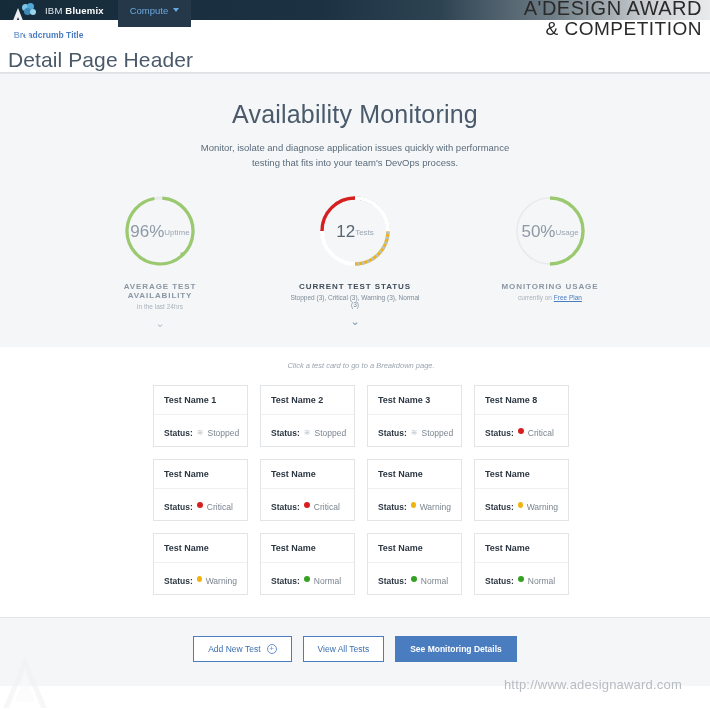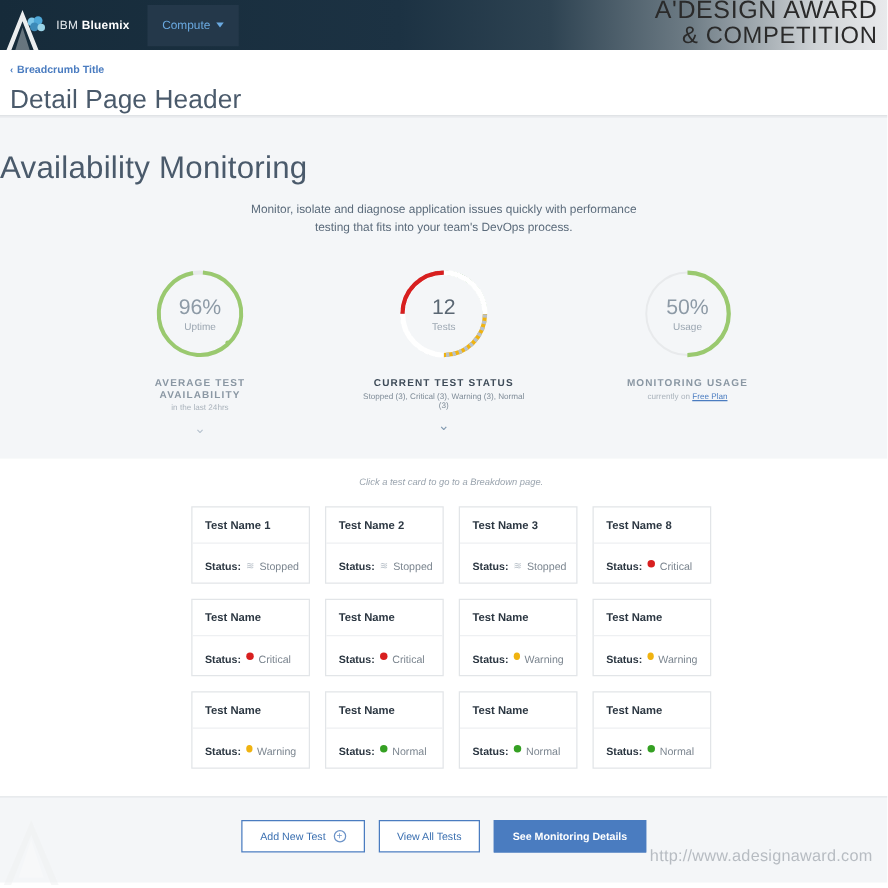--- a/index.html
+++ b/index.html
@@ -7,21 +7,21 @@
     width: 710px; height: 710px;
     font-family: "Liberation Sans", sans-serif;
     background: #ffffff;
     overflow: hidden;
   }
   .page { position: relative; width: 710px; height: 710px; background:#fff; }
 
   
   .topbar {
     position: relative;
-    height: 40px;
+    height: 20px;
     background: linear-gradient(to right, #162b3a 0%, #1c3243 45%, #2e4352 62%, #6f7d86 78%, #cfd3d6 92%, #e9eaec 100%);
     display: flex; align-items: center;
   }
   .topbar-left { display:flex; align-items:center; height:100%; }
   .ibm-logo-dots { width: 16px; height: 14px; position: relative; margin-left: 22px; }
   .ibm-logo-dots i { position:absolute; border-radius:50%; display:block; }
   .d1 { width:7px;height:7px; background:#7bc6e8; left:0; top:1px; }
   .d2 { width:7px;height:7px; background:#4fa8d8; left:5px; top:0px; }
   .d3 { width:7px;height:7px; background:#3d8ab8; left:2px; top:5px; }
   .d4 { width:6px;height:6px; background:#9bd4e8; left:8px; top:6px; }
@@ -63,30 +63,30 @@
     position:relative; white-space:nowrap; cursor:pointer;
   }
   .tab.active { color:#3a6fb0; }
   .tab.active::after {
     content:""; position:absolute; left:-1px; right:-1px; bottom:0; height:2px; background:#3a6fb0;
   }
   .tabs-rule { height:1px; background:#e0e3e6; margin-right:0; }
 
   
   .hero { background:#f4f6f8; padding: 26px 0 18px 0; border-top:1px solid #e3e6e9; }
-  .hero-title { font-size: 25px; color:#4a5a6b; font-weight:400; letter-spacing:.2px; }
+  .hero-title { text-align:center; font-size: 25px; color:#4a5a6b; font-weight:400; letter-spacing:.2px; }
   .hero-sub { text-align:center; font-size:9.5px; color:#5b6b7b; line-height:1.55; margin-top:12px; }
 
   
   .gauges { display:flex; justify-content:center; gap:60px; margin-top:22px; }
   .gauge-col { width:135px; text-align:center; }
   .ring-wrap { position:relative; width:78px; height:78px; margin:0 auto; }
   .ring-wrap svg { display:block; }
   .ring-center {
-    position:absolute; inset:0; display:flex; flex-direction:column;
+    position:absolute; inset:0; display:flex; flex-direction:row;
     align-items:center; justify-content:center;
   }
   .ring-val { font-size:17px; color:#8d9aa6; font-weight:400; line-height:1; }
   .ring-val.dark { color:#5a6773; }
   .ring-lbl { font-size:8px; color:#9ba6b1; margin-top:3px; }
   .g-caption { font-size:8px; letter-spacing:.9px; color:#8a97a3; margin-top:12px; font-weight:bold; }
   .g-caption.dark { color:#3f4c59; }
   .g-sub { font-size:6.5px; color:#aab3bc; margin-top:3px; }
   .g-sub.dark { color:#7e8b97; }
   .g-sub a { color:#4a7cc0; text-decoration:underline; }
@@ -115,21 +115,21 @@
   .btn {
     font-size:8.5px; padding:7px 14px; border:1px solid #4a7cc0; color:#3a6fb0;
     background:#fff; display:flex; align-items:center; gap:6px; cursor:pointer; white-space:nowrap;
   }
   .btn.primary { background:#4a7cc0; color:#fff; border-color:#4a7cc0; font-weight:bold; }
   .plus-ic {
     width:10px;height:10px;border-radius:50%;border:1px solid #6c93c8;
     display:inline-flex;align-items:center;justify-content:center;font-size:8px;line-height:1;color:#6c93c8;
   }
   .wm-url {
-    position:absolute; right:12px; bottom:18px; font-size:13px; color:#b7bcc2;
+    position:absolute; right:28px; bottom:18px; font-size:13px; color:#b7bcc2;
     letter-spacing:.2px;
   }
 </style>
 </head>
 <body>
 
 <div class="page">
 
   <div class="topbar">
     <div class="topbar-left">

